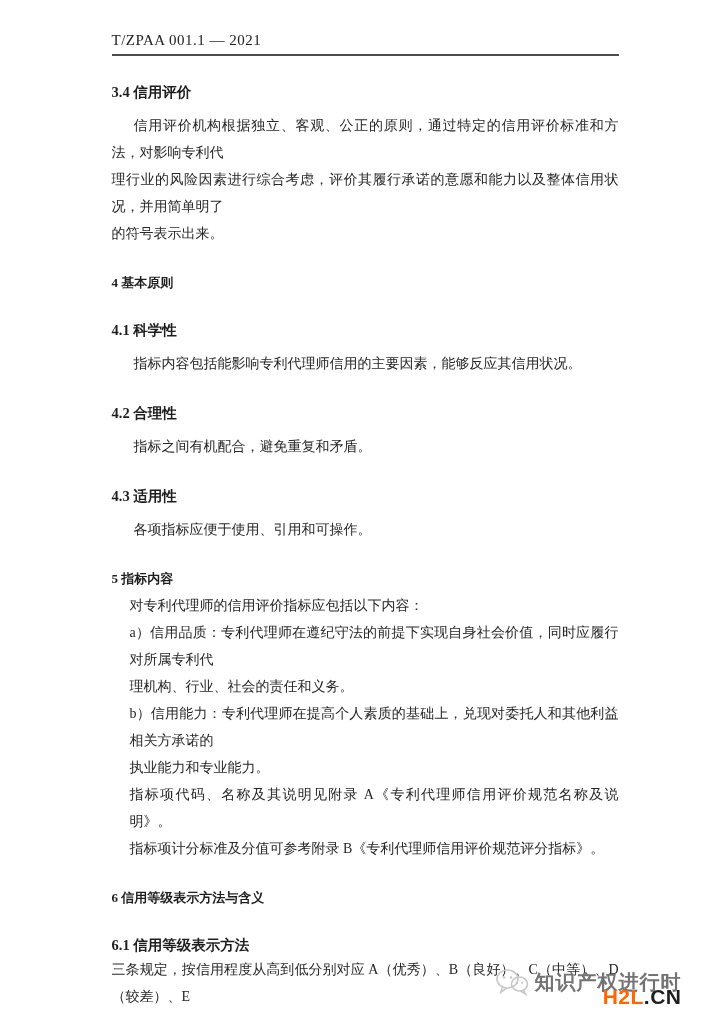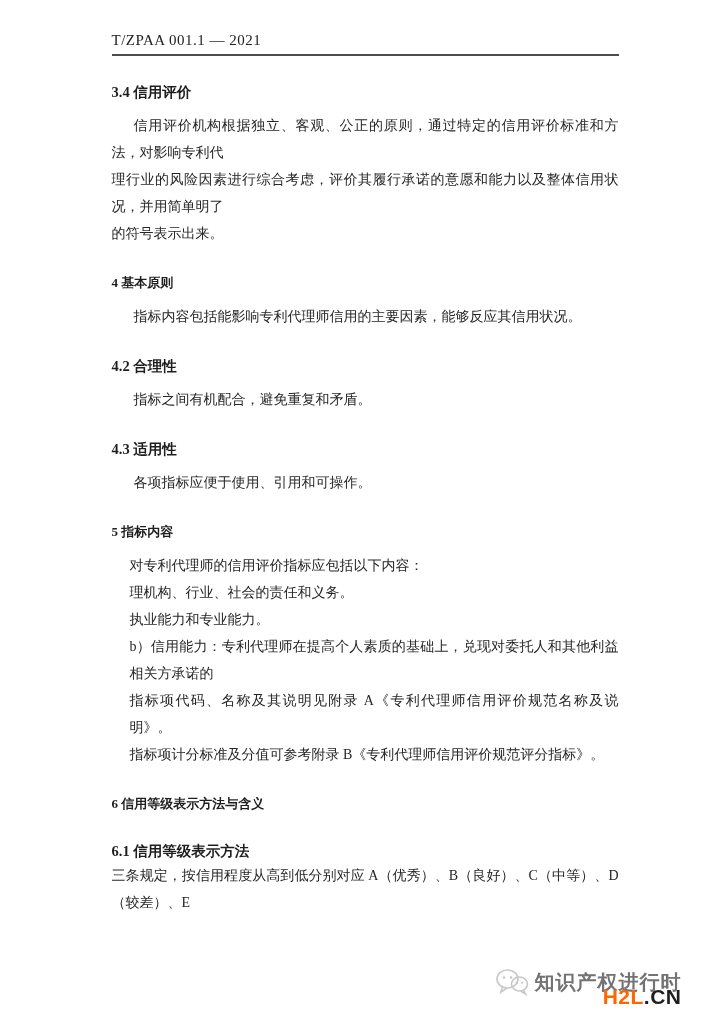--- a/index.html
+++ b/index.html
@@ -25,21 +25,21 @@
   .header-rule {
     border-bottom: 2px solid #4d4d4d;
     margin-top: 4px;
   }
   
   .doc-body { font-size: 14px; line-height: 27px; text-align: justify; }
   .b-h1 { font-size: 13px;   font-weight: 700; line-height: 22px; margin-top: 25px; color: #1e1e1e; }
   .b-h2 { font-size: 14.5px; font-weight: 700; line-height: 22px; margin-top: 25px; color: #1e1e1e; }
   .b-p1 { margin-top: 9px; text-indent: 22px; }
   .b-p  { }
-  .b-l1 { margin-top: 9px; padding-left: 18px; }
+  .b-l1 { margin-top: 2px; padding-left: 18px; }
   .b-l  { padding-left: 18px; }
   .watermark {
     position: absolute;
     right: 12px;
     bottom: 22px;
     display: flex;
     align-items: center;
     gap: 6px;
   }
   .wm-text {
@@ -72,30 +72,32 @@
     <div class="doc-number">T/ZPAA 001.1 — 2021</div>
     <div class="header-rule"></div>
   </div>
 
   <main class="doc-body" id="doc-body">
       <div class="b-h2">3.4 信用评价</div>
       <div class="b-p1">信用评价机构根据独立、客观、公正的原则，通过特定的信用评价标准和方法，对影响专利代</div>
       <div class="b-p">理行业的风险因素进行综合考虑，评价其履行承诺的意愿和能力以及整体信用状况，并用简单明了</div>
       <div class="b-p">的符号表示出来。</div>
       <div class="b-h1">4 基本原则</div>
+      <div class="b-h2">4.1 科学性</div>
       <div class="b-p1">指标内容包括能影响专利代理师信用的主要因素，能够反应其信用状况。</div>
       <div class="b-h2">4.2 合理性</div>
       <div class="b-p1">指标之间有机配合，避免重复和矛盾。</div>
       <div class="b-h2">4.3 适用性</div>
       <div class="b-p1">各项指标应便于使用、引用和可操作。</div>
       <div class="b-h1">5 指标内容</div>
       <div class="b-l1">对专利代理师的信用评价指标应包括以下内容：</div>
+      <div class="b-l">a）信用品质：专利代理师在遵纪守法的前提下实现自身社会价值，同时应履行对所属专利代</div>
       <div class="b-l">理机构、行业、社会的责任和义务。</div>
+      <div class="b-l">b）信用能力：专利代理师在提高个人素质的基础上，兑现对委托人和其他利益相关方承诺的</div>
       <div class="b-l">执业能力和专业能力。</div>
-      <div class="b-l">b）信用能力：专利代理师在提高个人素质的基础上，兑现对委托人和其他利益相关方承诺的</div>
       <div class="b-l">指标项代码、名称及其说明见附录 A《专利代理师信用评价规范名称及说明》。</div>
       <div class="b-l">指标项计分标准及分值可参考附录 B《专利代理师信用评价规范评分指标》。</div>
       <div class="b-h1">6 信用等级表示方法与含义</div>
       <div class="b-h2">6.1 信用等级表示方法</div>
       <div class="b-p">三条规定，按信用程度从高到低分别对应 A（优秀）、B（良好）、C（中等）、D（较差）、E</div>
     </main>
 
   <div class="watermark">
     <span style="display:inline-flex;">
       <svg width="34" height="28" viewBox="0 0 34 28" aria-hidden="true">

